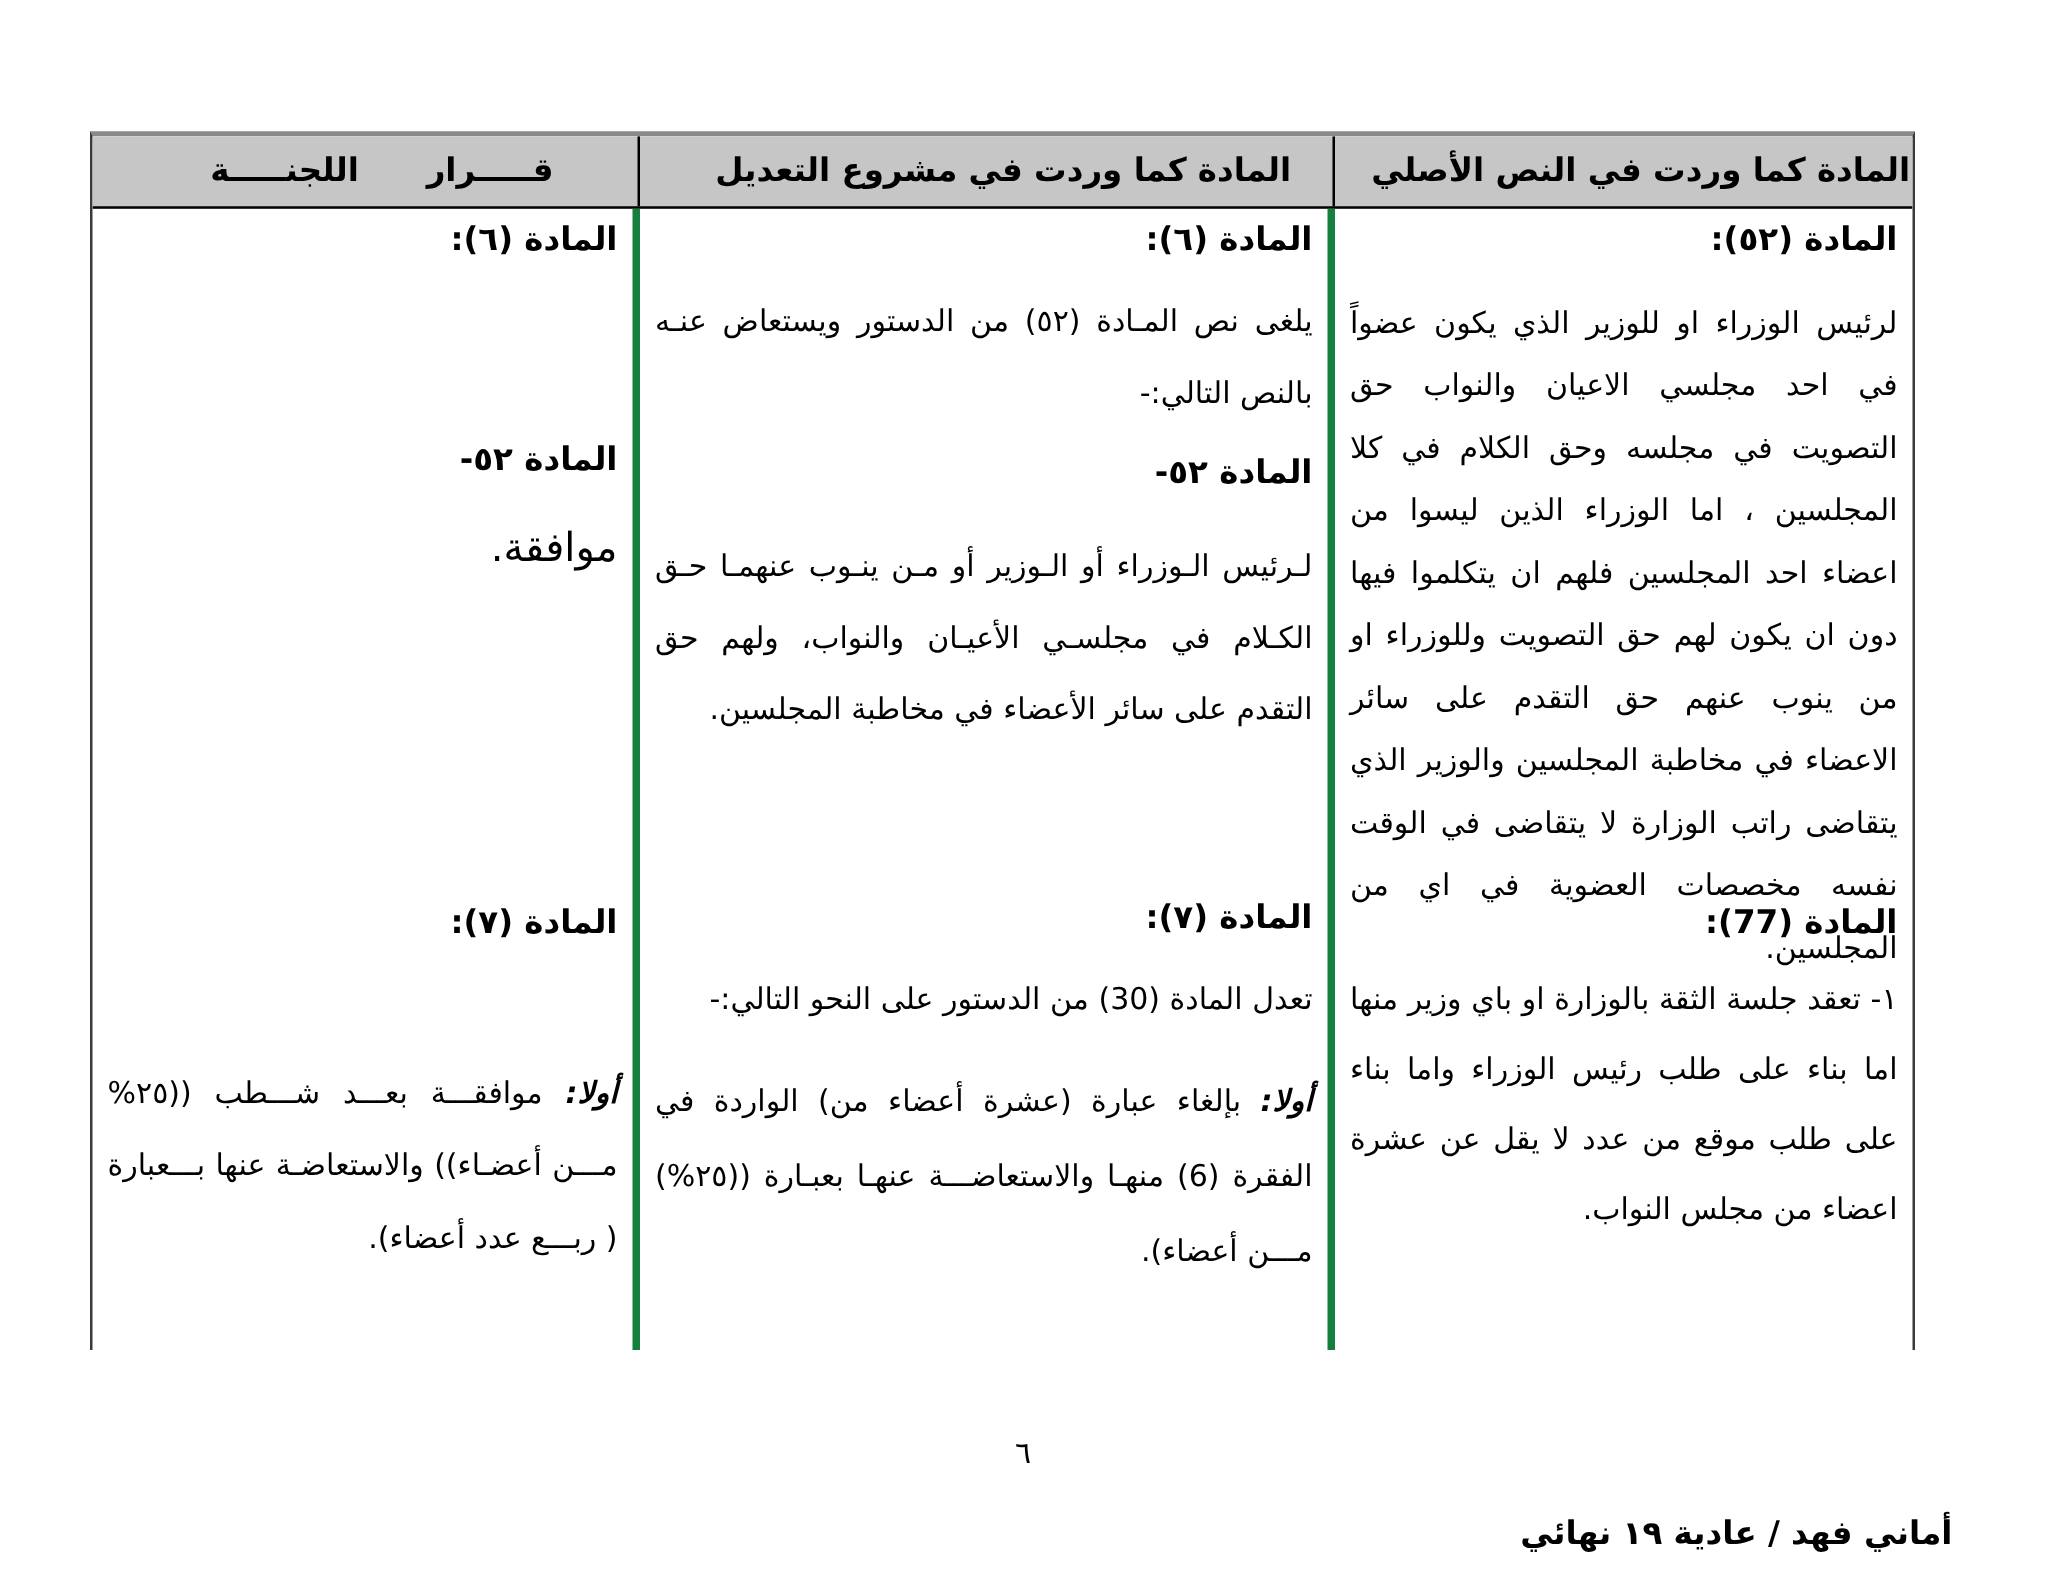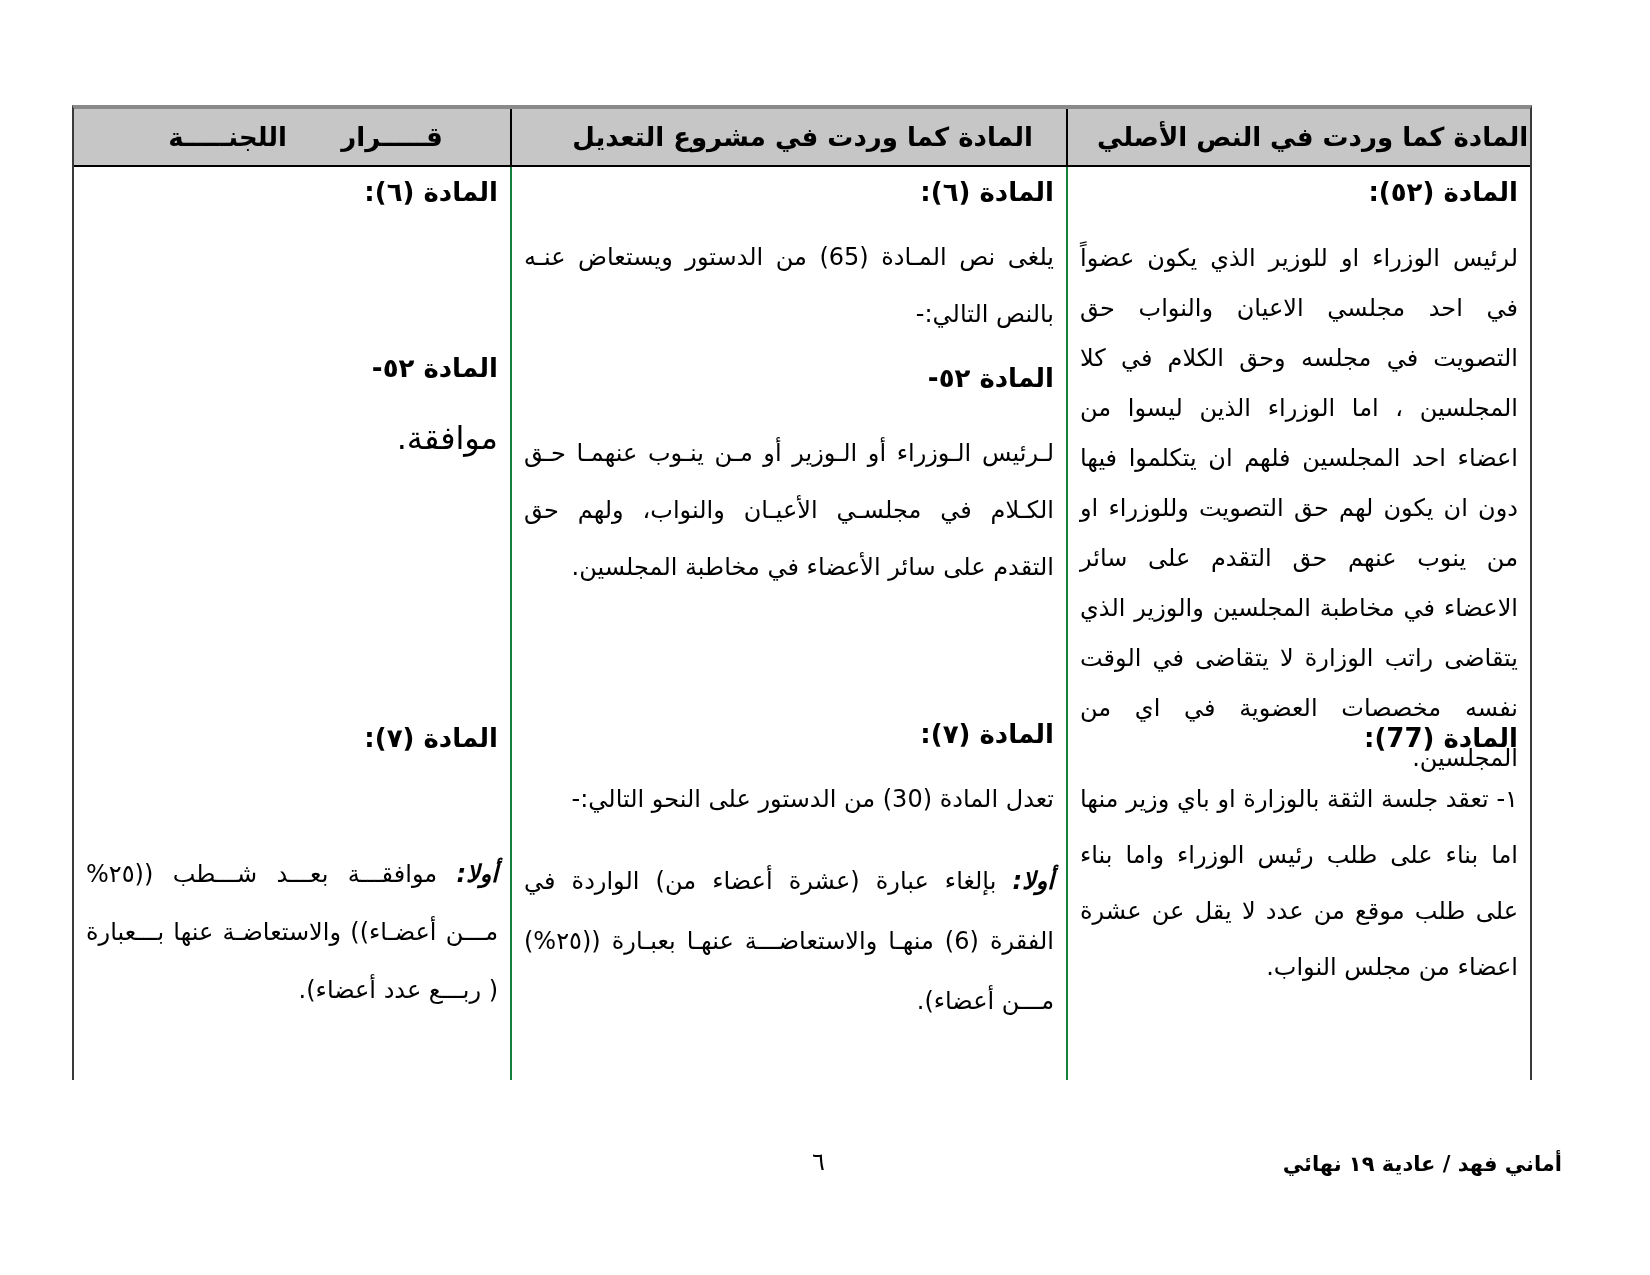--- a/index.html
+++ b/index.html
@@ -39,21 +39,21 @@
   }
   .th:nth-child(n+2){ border-right:2px solid #000; }
   .tbody {
     display:flex;
     height:913px;
   }
   .td {
     position:relative;
     box-sizing:border-box;
   }
-  .td:nth-child(n+2){ border-right:2px solid #15803d;padding-left:17px; }
+  .td:nth-child(n+2){ border-right:6px solid #15803d;padding-left:17px; }
   .col-original  { width:462px; flex:0 0 462px; }
   .col-amendment { width:556px; flex:0 0 556px; }
   .col-decision  { flex:1 1 auto; }
   .blk {
     position:absolute;
     right:12px; left:12px;
   }
   .art-title { font-weight:bold; font-size:26px; }
   .body-text { font-size:24px; text-align:justify; }
   .one-line  { font-size:32px; }
@@ -67,22 +67,22 @@
   .lh57 { line-height:57px; }
   .lh58 { line-height:58px; }
   .lh60 { line-height:60px; }
   .page-num {
     position:absolute;
     top:1148px; left:812px;
     font-size:24px;
   }
   .footer-note {
     position:absolute;
-    top:1152px; right:88px;
-    font-size:21px;
+    top:1212px; right:88px;
+    font-size:26px;
     font-weight:bold;
   }
 </style>
 </head>
 <body>
 
 <div class="page">
 
   <div class="cmp-table">
 
@@ -96,21 +96,21 @@
 
       <div class="td col-original">
         <div class="blk art-title" style="top:10px;">المادة (٥٢):</div>
         <div class="blk body-text lh50 ul" style="top:66px;">لرئيس الوزراء او للوزير الذي يكون عضواً في احد مجلسي الاعيان والنواب حق التصويت في مجلسه وحق الكلام في كلا المجلسين ، اما الوزراء الذين ليسوا من اعضاء احد المجلسين فلهم ان يتكلموا فيها دون ان يكون لهم حق التصويت وللوزراء او من ينوب عنهم حق التقدم على سائر الاعضاء في مخاطبة المجلسين والوزير الذي يتقاضى راتب الوزارة لا يتقاضى في الوقت نفسه مخصصات العضوية في اي من المجلسين.</div>
         <div class="blk art-title" style="top:556px;">المادة (77):</div>
         <div class="blk body-text lh56" style="top:604px;"><span>١- تعقد جلسة الثقة بالوزارة او باي وزير منها اما بناء على طلب رئيس الوزراء واما بناء على طلب موقع من عدد لا يقل عن </span><span class="ul">عشرة اعضاء من</span><span> مجلس النواب.</span></div>
       </div>
 
       <div class="td col-amendment">
         <div class="blk art-title" style="top:10px;">المادة (٦):</div>
-        <div class="blk body-text lh57" style="top:62px;">يلغى نص المـادة (65) من الدستور ويستعاض عنـه بالنص التالي:-</div>
+        <div class="blk body-text lh57" style="top:62px;">يلغى نص المـادة (٥٢) من الدستور ويستعاض عنـه بالنص التالي:-</div>
         <div class="blk art-title ul" style="top:196px;">المادة ٥٢-</div>
         <div class="blk body-text lh57" style="top:258px;">لـرئيس الـوزراء أو الـوزير أو مـن ينـوب عنهمـا حـق الكـلام في مجلسـي الأعيـان والنواب، ولهم حق التقدم على سائر الأعضاء في مخاطبة المجلسين.</div>
         <div class="blk art-title" style="top:552px;">المادة (٧):</div>
         <div class="blk body-text lh57" style="top:604px;">تعدل المادة (30) من الدستور على النحو التالي:-</div>
         <div class="blk body-text lh60" style="top:684px;"><span class="bold">أولا:</span><span> بإلغاء عبارة (عشرة أعضاء من) الواردة في الفقرة (6) منهـا والاستعاضـــة عنهـا بعبـارة </span><span class="ul">((٢٥%) مـــن أعضاء)</span><span>.</span></div>
       </div>
 
       <div class="td col-decision">
         <div class="blk art-title" style="top:10px;">المادة (٦):</div>
         <div class="blk art-title ul" style="top:186px;">المادة ٥٢-</div>

